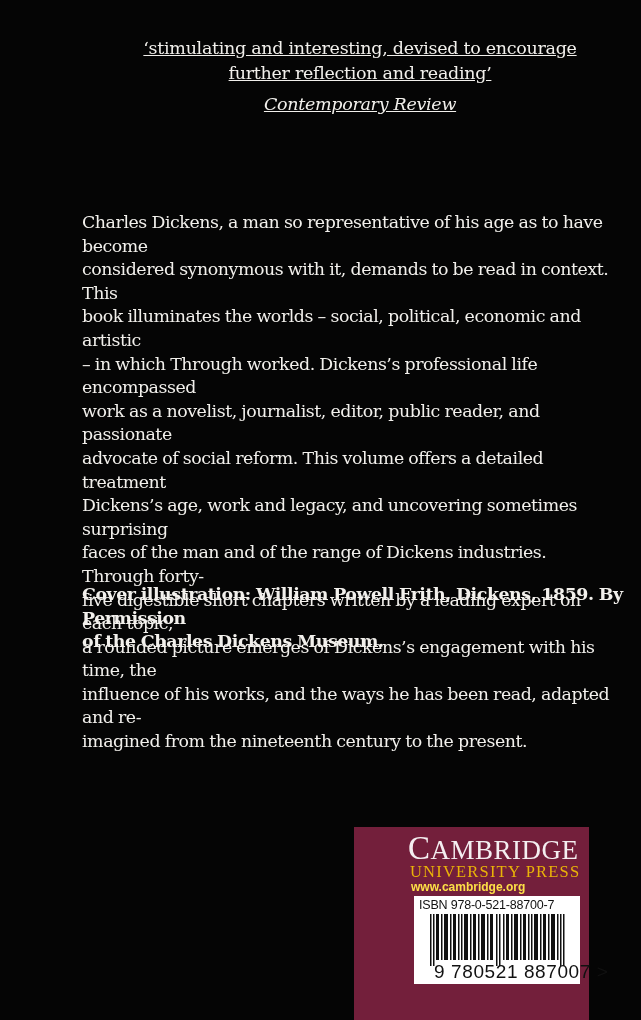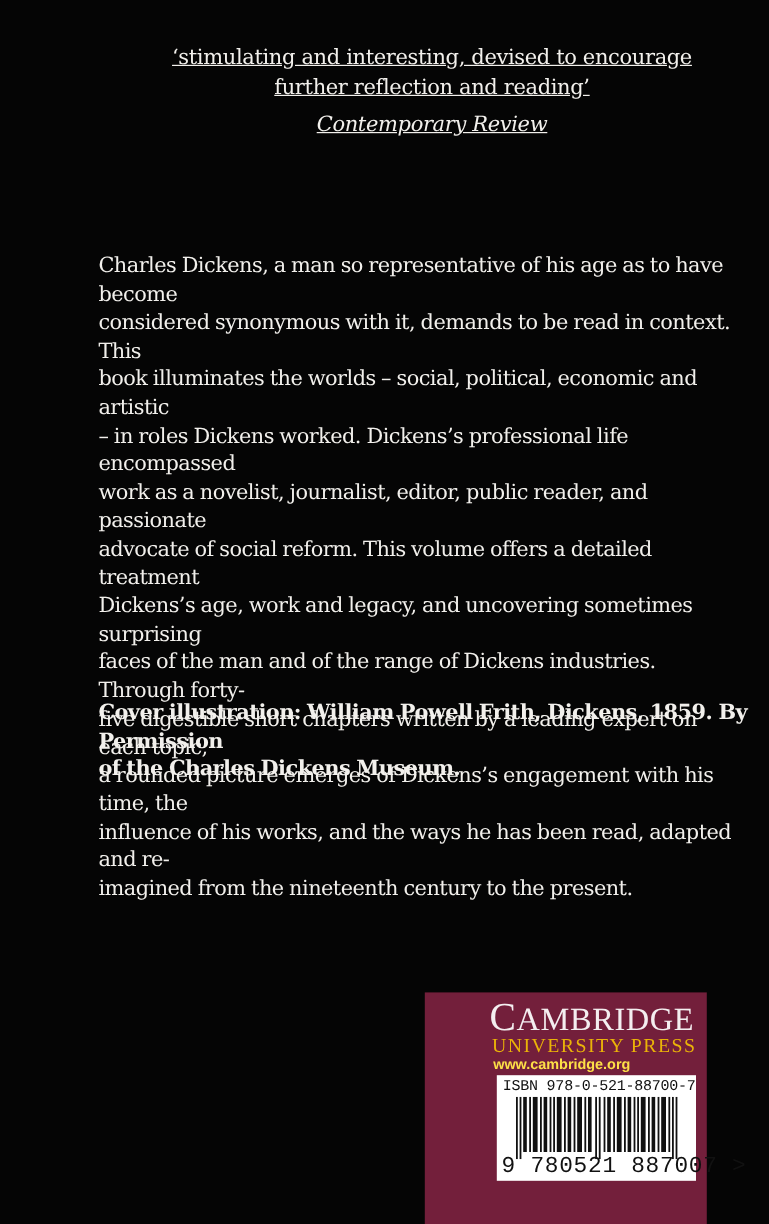--- a/index.html
+++ b/index.html
@@ -30,40 +30,40 @@
     .pub-sub {
       position: absolute; left: 56px; top: 36px; font-family: "Liberation Serif", serif;
       color: #eab308; font-size: 16.5px; letter-spacing: 1.2px; line-height: 18px;
     }
     .pub-url {
       position: absolute; left: 57px; top: 53px; font-family: "Liberation Sans", sans-serif;
       font-weight: bold; color: #fde047; font-size: 12px; line-height: 14px;
     }
     .barcode-box {
       position: absolute; left: 60px; top: 69px; width: 166px; height: 88px; background: #fff;
-      color: #111; font-family: Liberation Mono, monospace;
+      color: #111; font-family: Liberation Sans, sans-serif;
     }
     .isbn { position: absolute; left: 5px; top: 2px; font-size: 12.5px; line-height: 14px; letter-spacing: -0.2px; }
     .bars { position: absolute; left: 16px; top: 18px; width: 138px; height: 52px; }
-    .digits { position: absolute; left: 4px; top: 66px; font-size: 19px; line-height: 20px; letter-spacing: 0.6px; white-space: pre; }
+    .digits { position: absolute; left: 20px; top: 66px; font-size: 19px; line-height: 20px; letter-spacing: 0.6px; white-space: pre; }
   </style>
 </head>
 <body>
 
 <div class="quote">
   <div>‘stimulating and interesting, devised to encourage</div>
   <div>further reflection and reading’</div>
   <div class="quote-source">Contemporary Review</div>
 </div>
 
 <div class="blurb">
   <p>Charles Dickens, a man so representative of his age as to have become</p>
   <p>considered synonymous with it, demands to be read in context. This</p>
   <p>book illuminates the worlds – social, political, economic and artistic</p>
-  <p>– in roles Dickens worked. Dickens’s professional life encompassed</p>
+  <p>– in which Through worked. Dickens’s professional life encompassed</p>
   <p>work as a novelist, journalist, editor, public reader, and passionate</p>
   <p>advocate of social reform. This volume offers a detailed treatment</p>
   <p>Dickens’s age, work and legacy, and uncovering sometimes surprising</p>
   <p>faces of the man and of the range of Dickens industries. Through forty-</p>
   <p>five digestible short chapters written by a leading expert on each topic,</p>
   <p>a rounded picture emerges of Dickens’s engagement with his time, the</p>
   <p>influence of his works, and the ways he has been read, adapted and re-</p>
   <p>imagined from the nineteenth century to the present.</p>
 </div>
 

